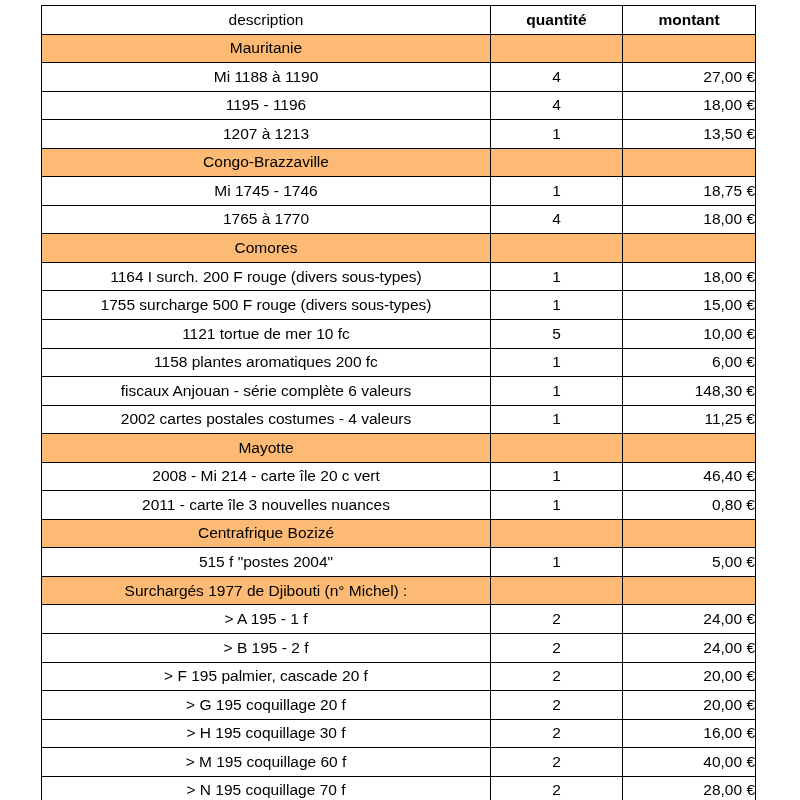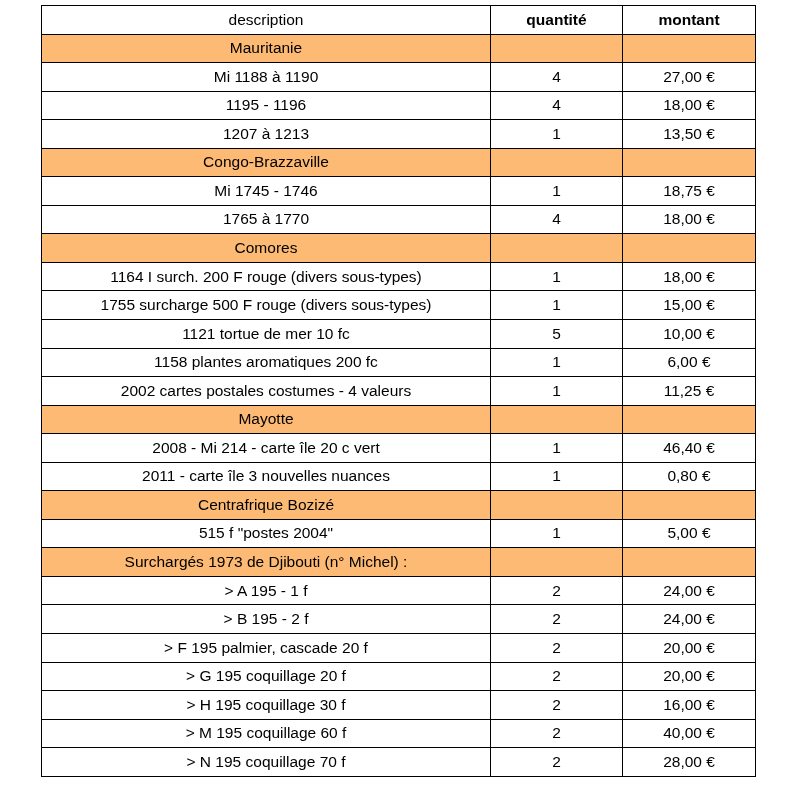--- a/index.html
+++ b/index.html
@@ -44,21 +44,21 @@
     overflow: hidden;
   }
   .cell-desc {
     text-align: center;
     padding-left: 6px;
   }
   .cell-qty {
     text-align: center;
   }
   .cell-amt {
-    text-align: center;
+    text-align: right;
     padding-right: 17px;
   }
   thead th {
     background: #ffffff;
   }
   thead th.cell-qty,
   thead th.cell-amt {
     text-align: center;
     padding: 0;
     font-weight: bold;
@@ -142,20 +142,25 @@
           <td class="cell-desc">1121 tortue de mer 10 fc</td>
           <td class="cell-qty">5</td>
           <td class="cell-amt">10,00 €</td>
         </tr>
         <tr class="item-row">
           <td class="cell-desc">1158 plantes aromatiques 200 fc</td>
           <td class="cell-qty">1</td>
           <td class="cell-amt">6,00 €</td>
         </tr>
         <tr class="item-row">
+          <td class="cell-desc">fiscaux Anjouan - série complète 6 valeurs</td>
+          <td class="cell-qty">1</td>
+          <td class="cell-amt">148,30 €</td>
+        </tr>
+        <tr class="item-row">
           <td class="cell-desc">2002 cartes postales costumes - 4 valeurs</td>
           <td class="cell-qty">1</td>
           <td class="cell-amt">11,25 €</td>
         </tr>
         <tr class="section-row">
           <td class="cell-desc">Mayotte</td>
           <td class="cell-qty"></td>
           <td class="cell-amt"></td>
         </tr>
         <tr class="item-row">
@@ -172,21 +177,21 @@
           <td class="cell-desc">Centrafrique Bozizé</td>
           <td class="cell-qty"></td>
           <td class="cell-amt"></td>
         </tr>
         <tr class="item-row">
           <td class="cell-desc">515 f "postes 2004"</td>
           <td class="cell-qty">1</td>
           <td class="cell-amt">5,00 €</td>
         </tr>
         <tr class="section-row">
-          <td class="cell-desc">Surchargés 1973 de Djibouti (n° Michel) :</td>
+          <td class="cell-desc">Surchargés 1977 de Djibouti (n° Michel) :</td>
           <td class="cell-qty"></td>
           <td class="cell-amt"></td>
         </tr>
         <tr class="item-row">
           <td class="cell-desc">&gt; A 195 - 1 f</td>
           <td class="cell-qty">2</td>
           <td class="cell-amt">24,00 €</td>
         </tr>
         <tr class="item-row">
           <td class="cell-desc">&gt; B 195 - 2 f</td>

